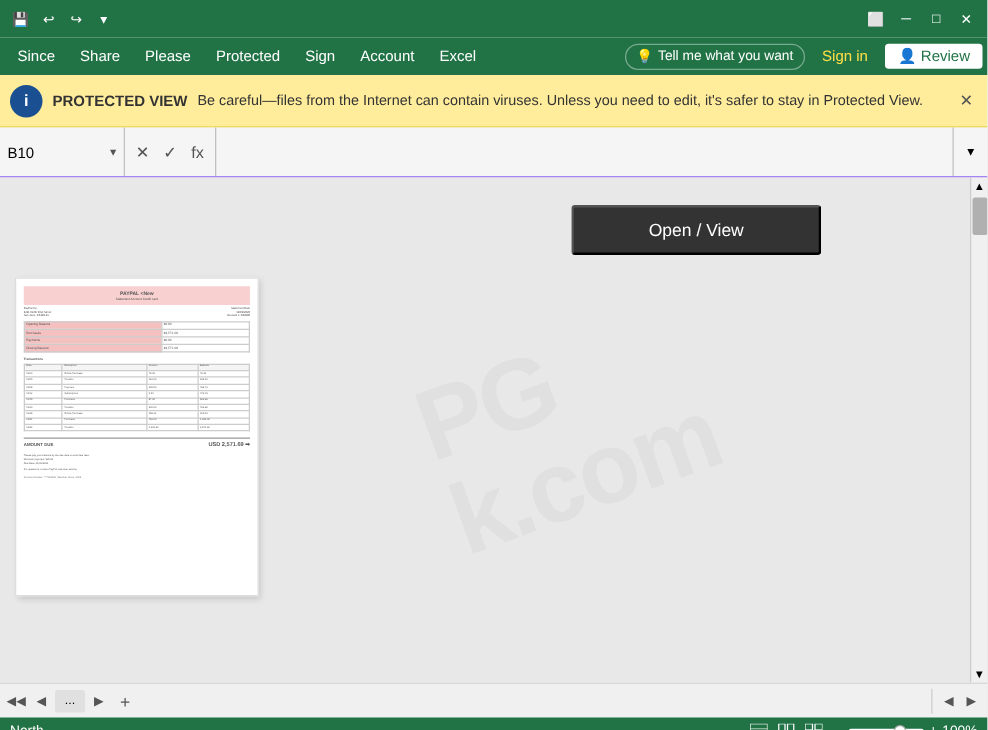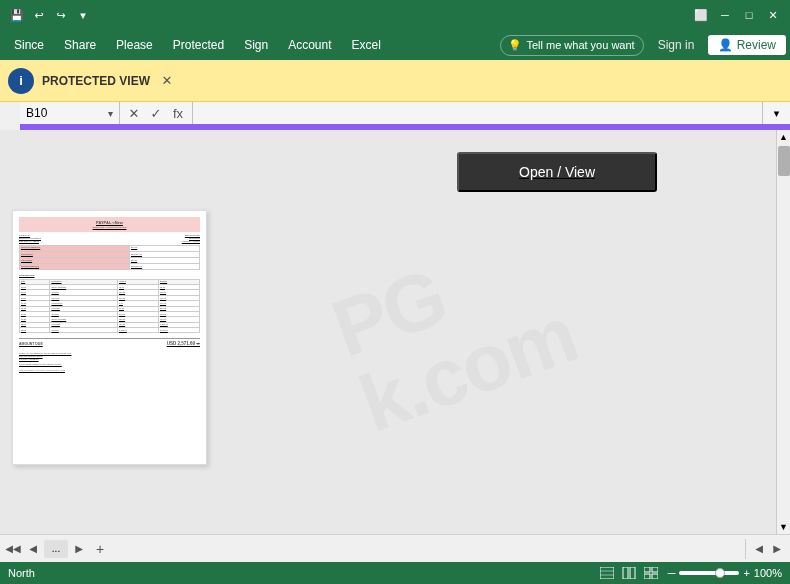--- a/index.html
+++ b/index.html
@@ -50,21 +50,21 @@
     }
     .tell-me {
       display: flex; align-items: center; gap: 4px;
       padding: 3px 8px;
       border: 1px solid rgba(255,255,255,0.4);
       border-radius: 12px;
       font-size: 11px;
       cursor: pointer;
     }
     .sign-in-btn {
-      padding: 3px 8px; font-size: 12px; cursor: pointer; color: #e5e5e5;
+      padding: 3px 8px; font-size: 12px; cursor: pointer; color: #fde047;
     }
     .share-btn {
       padding: 3px 10px;
       background: white;
       color: #217346;
       border-radius: 3px;
       font-size: 12px;
       cursor: pointer;
       font-weight: 500;
     }
@@ -102,26 +102,25 @@
       white-space: nowrap;
     }
     .pv-close {
       width: 18px; height: 18px;
       display: flex; align-items: center; justify-content: center;
       cursor: pointer; font-size: 13px; color: #555;
     }
 
     
     .formula-bar {
-      height: 28px;
+      height: 40px;
       background: #f5f5f5;
-      border-bottom: 6px solid #8b5cf6;
-      display: flex;
-      align-items: center;
-      margin-left: 20px;
+      border-bottom: 1px solid #8b5cf6;
+      display: flex;
+      align-items: center;
     }
     .name-box {
       width: 100px;
       border-right: 1px solid #c0c0c0;
       padding: 0 6px;
       font-size: 12px;
       display: flex; align-items: center;
       height: 100%;
     }
     .name-box-arrow {
@@ -174,21 +173,20 @@
     .scroll-arrow { width: 14px; height: 14px; display: flex; align-items: center; justify-content: center; font-size: 9px; cursor: pointer; }
     .scroll-thumb { width: 12px; height: 30px; background: #b0b0b0; border-radius: 2px; margin: 2px 1px; }
 
     
     .spreadsheet-content {
       padding: 12px;
       display: flex;
       flex-direction: column;
       align-items: flex-start;
       gap: 10px;
-      text-decoration: underline;
     }
 
     .open-view-btn {
       display: block;
       margin-left: 240px;
       margin-top: 4px;
       padding: 10px 60px;
       background: #333;
       color: white;
       font-size: 14px;
@@ -314,20 +312,21 @@
     <div class="share-btn">
       <span>👤</span>
       <span>Review</span>
     </div>
   </div>
 </div>
 
 <div class="protected-bar">
   <div class="pv-icon">i</div>
   <span class="pv-label">PROTECTED VIEW</span>
+  <span class="pv-message">Be careful—files from the Internet can contain viruses. Unless you need to edit, it's safer to stay in Protected View.</span>
   <div class="pv-close">✕</div>
 </div>
 
 <div class="formula-bar">
   <div class="name-box">
     <span>B10</span>
     <span class="name-box-arrow">▾</span>
   </div>
   <div class="formula-bar-icons">
     <div class="fb-icon">✕</div>

